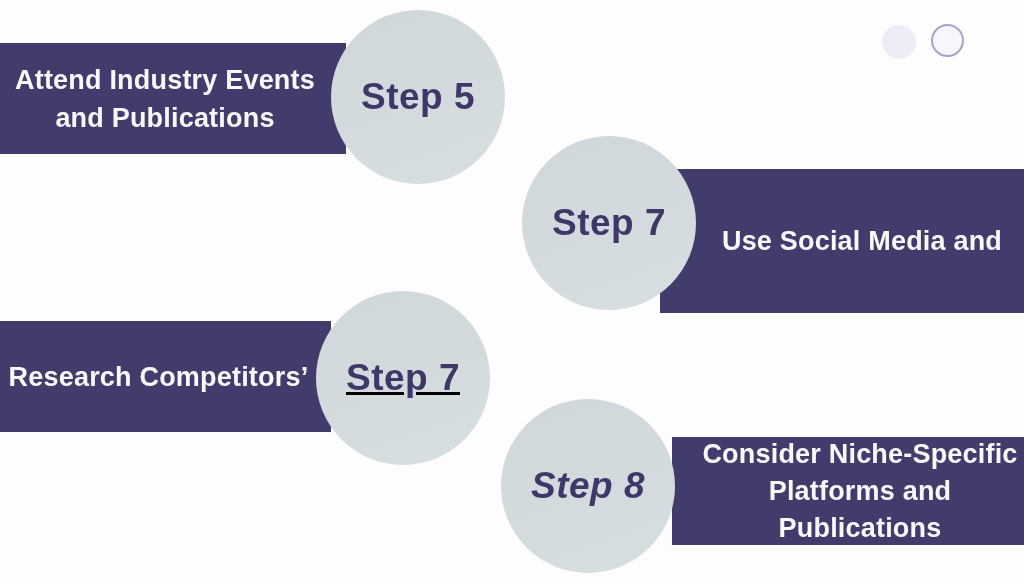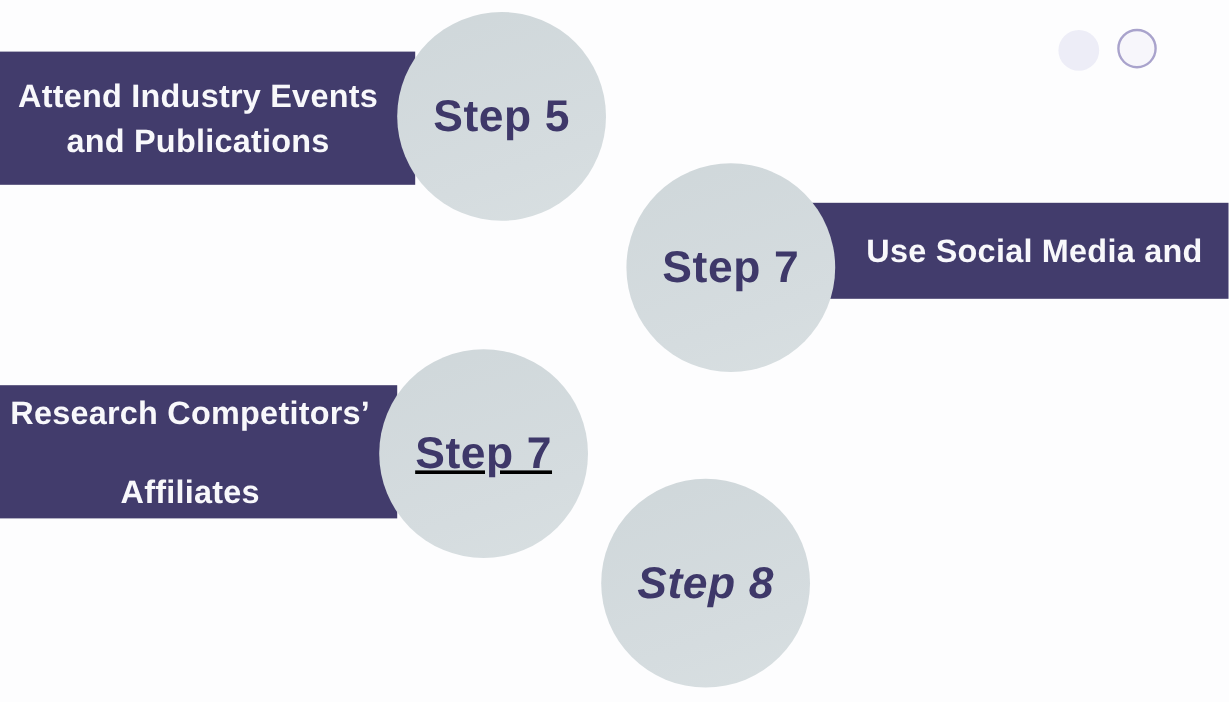--- a/index.html
+++ b/index.html
@@ -30,21 +30,21 @@
     display: block;
     color: #f8f8fb;
     font-size: 27px;
     line-height: 38px;
     font-weight: 600;
     letter-spacing: 0.2px;
     text-align: center;
     white-space: nowrap;
   }
   .banner-s5 { left: 0;   top: 43;  width: 346px; height: 111px; padding-right: 16px; }
-  .banner-s6 { left: 660px; top: 169px; width: 364px; height: 80px; padding-left: 40px; }
+  .banner-s6 { left: 660px; top: 169px; width: 364px; height: 144px; padding-left: 40px; }
   .banner-s7 { left: 0;   top: 321px; width: 331px; height: 111px; padding-right: 14px; gap: 28px; }
   .banner-s8 { left: 672px; top: 437px; width: 352px; height: 108px; padding-left: 24px; }
   .banner-s8 .line { line-height: 37px; }
   .banner-s5 { top: 43px; }
 
   
   .circle {
     position: absolute;
     width: 174px;
     height: 174px;
@@ -101,26 +101,30 @@
 
   <div class="banner banner-s6">
     <span class="line">Use Social Media and</span>
   </div>
   <div class="circle circle-s6">
     <span class="step-number">Step 7</span>
   </div>
 
   <div class="banner banner-s7">
     <span class="line">Research Competitors’</span>
-    <span class="line">Affiliates</span>
   </div>
   <div class="circle circle-s7">
     <span class="step-number">Step 7</span>
   </div>
 
+  <div class="banner banner-s8">
+    <span class="line">Consider Niche-Specific</span>
+    <span class="line">Platforms and</span>
+    <span class="line">Publications</span>
+  </div>
   <div class="circle circle-s8">
     <span class="step-number">Step 8</span>
   </div>
 
   <div class="dot dot-filled"></div>
   <div class="dot dot-outline"></div>
 
 </div>
 
 </body></html>

